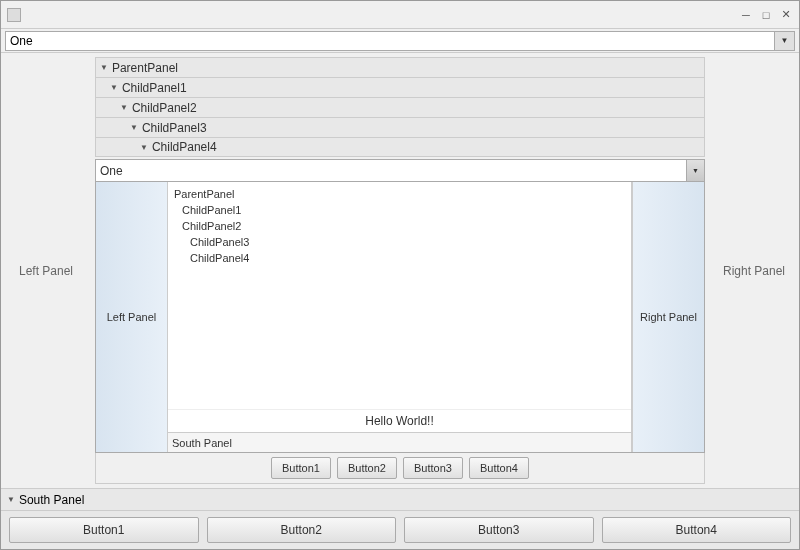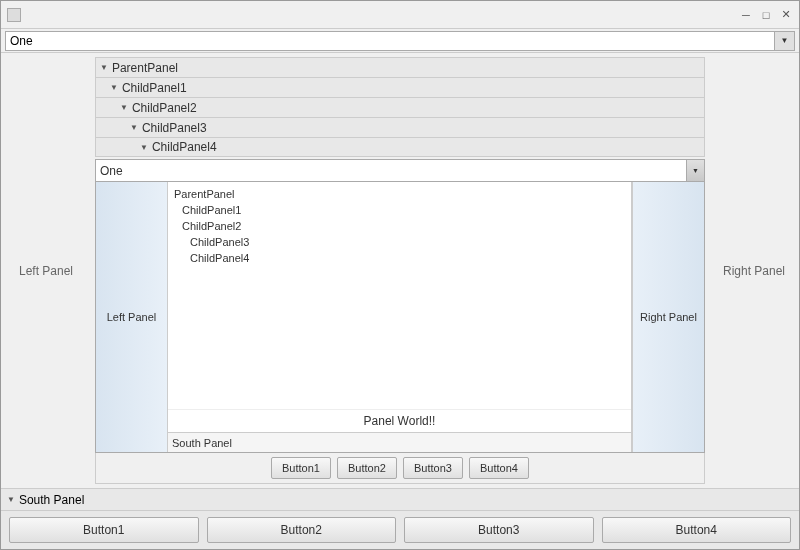--- a/index.html
+++ b/index.html
@@ -407,21 +407,21 @@
         </div>
 
         <div class="inner-center-panel">
           <div class="inner-list">
             <div class="inner-list-item">ParentPanel</div>
             <div class="inner-list-item indented1">ChildPanel1</div>
             <div class="inner-list-item indented1">ChildPanel2</div>
             <div class="inner-list-item indented2">ChildPanel3</div>
             <div class="inner-list-item indented2">ChildPanel4</div>
           </div>
-          <div class="hello-world">Panel World!!</div>
+          <div class="hello-world">Hello World!!</div>
           <div class="inner-south-panel">South Panel</div>
         </div>
 
         <div class="inner-right-panel">
           <span>Right Panel</span>
         </div>
 
       </div>
 
       <div class="inner-button-row">

